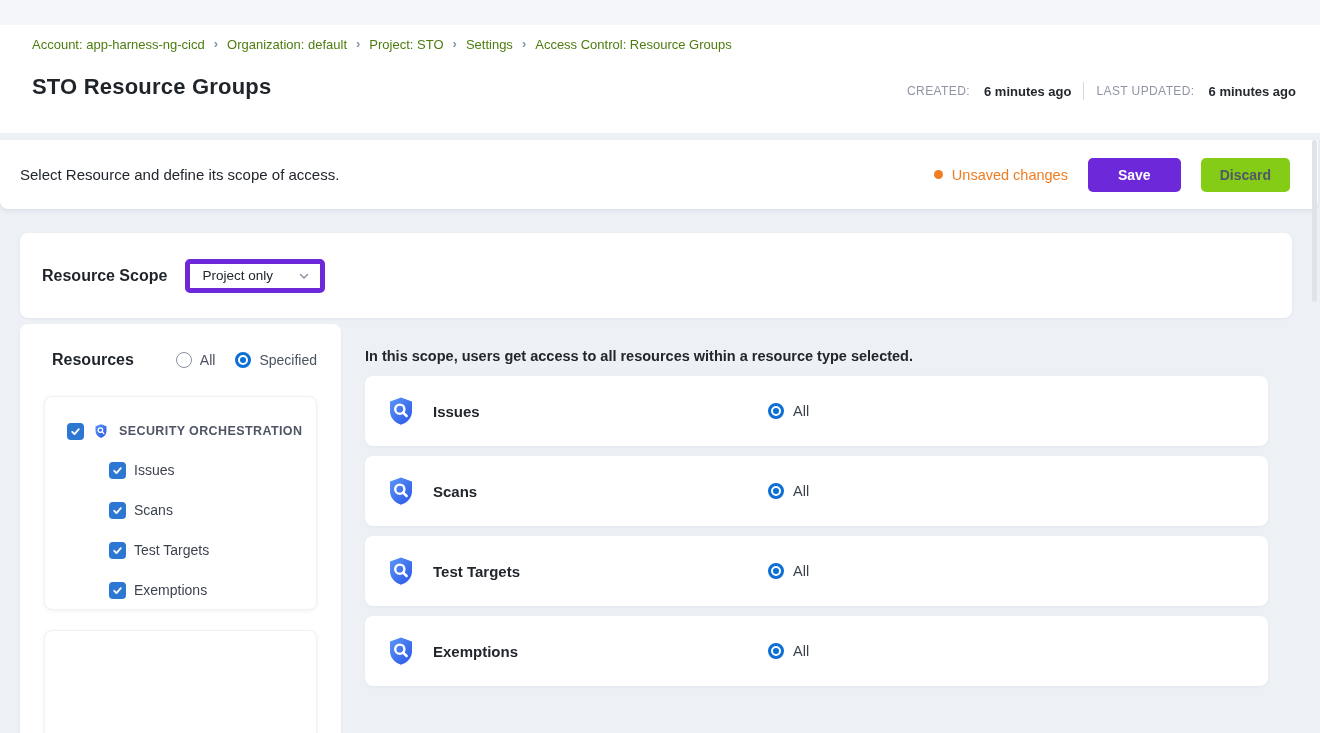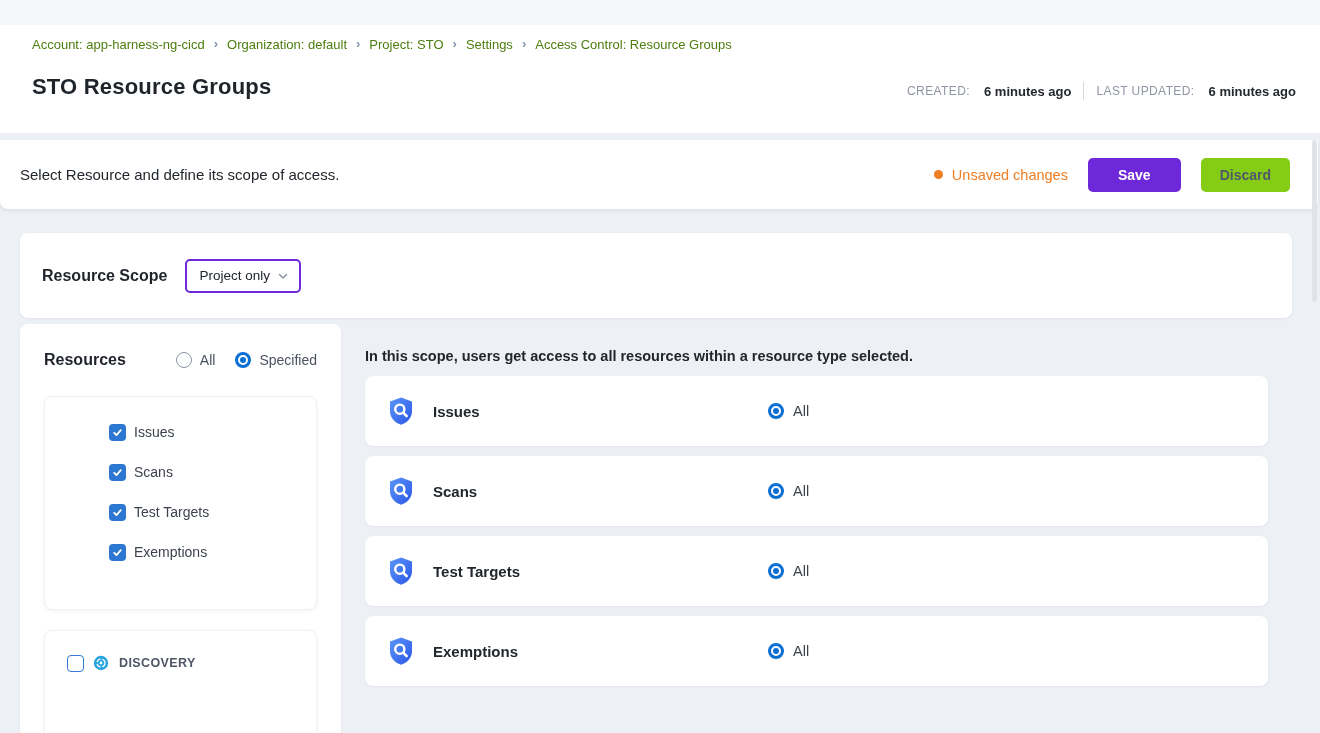--- a/index.html
+++ b/index.html
@@ -35,32 +35,32 @@
   .btn-save { background:#6d28d9; color:#fff; padding:0 30px; }
   .btn-discard { background:#84cc16; color:#51586a; padding:0 19px; }
   
   .scope-card {
     position:absolute; left:20px; top:233px; width:1272px; height:85px; background:#fff;
     border-radius:8px; box-shadow:0 1px 3px rgba(30,40,60,.06);
     display:flex; align-items:center; padding-left:22px; gap:18px;
   }
   .scope-label { font-size:16px; font-weight:bold; color:#1f242b; }
   .dropdown {
-    width:116px; height:34px; border:2px solid #6d28d9; border-radius:5px; background:#fff;
+    width:140px; height:34px; border:5px solid #6d28d9; border-radius:5px; background:#fff;
     display:flex; align-items:center; justify-content:space-between; padding:0 10px 0 12px;
     font-size:13.5px; color:#22272d; cursor:pointer;
   }
   .chev { color:#8b93a1; display:flex; }
   
   .resources-panel {
     position:absolute; left:20px; top:324px; width:321px; height:420px; background:#fff;
     border-radius:8px; box-shadow:0 1px 3px rgba(30,40,60,.06);
   }
   .panel-head { display:flex; align-items:center; justify-content:space-between; padding:27px 24px 0 24px; }
-  .panel-head h2 { font-size:16px; font-weight:bold; color:#1f242b; }
+  .panel-head h2 { font-size:16px; font-weight:bold; color:#1f242b;margin-left:8px; }
   .radio-group { display:flex; align-items:center; gap:20px; }
   .radio-opt { display:flex; align-items:center; gap:8px; font-size:14px; color:#4b5260; cursor:pointer; }
   .radio { width:16px; height:16px; border-radius:50%; border:1.5px solid #8b93a1; background:#fff; position:relative; flex:none; }
   .radio.sel { border:3px solid #0b6fd4; }
   .radio.sel::after { content:""; position:absolute; inset:2px; border-radius:50%; background:#0b6fd4; }
   .tree-card {
     margin:0 24px; background:#fff; border:1px solid #eef1f5; border-radius:8px;
     box-shadow:0 1px 4px rgba(31,41,55,.06);
   }
   .tree-card.first { margin-top:27px; height:214px; padding-top:15px; }
@@ -158,20 +158,35 @@
         <span>All</span>
       </span>
       <span class="radio-opt">
         <span class="radio sel"></span>
         <span>Specified</span>
       </span>
     </div>
   </div>
 
   <div class="tree-card first">
+    <div class="tree-row group">
+      <span class="cb on">
+        <svg width="11" height="11" viewBox="0 0 12 12">
+            <path d="M2.4 6.3 L4.9 8.8 L9.6 3.4" fill="none" stroke="#fff" stroke-width="2" stroke-linecap="round" stroke-linejoin="round"></path>
+          </svg>
+      </span>
+      <span class="tree-icon">
+        <svg viewBox="0 0 32 32" width="16" height="16">
+          <path d="M16 2.5 L27 6.5 V16 C27 22.8 22.5 27.6 16 29.8 C9.5 27.6 5 22.8 5 16 V6.5 Z" fill="url(#shieldGrad)"></path>
+          <circle cx="14.8" cy="14.2" r="4.6" fill="none" stroke="#fff" stroke-width="2.4"></circle>
+          <line x1="18.2" y1="17.6" x2="21.6" y2="21" stroke="#fff" stroke-width="2.6" stroke-linecap="round"></line>
+        </svg>
+      </span>
+      <span class="group-label">SECURITY ORCHESTRATION</span>
+    </div>
     <div class="tree-row child">
       <span class="cb on">
         <svg width="11" height="11" viewBox="0 0 12 12">
             <path d="M2.4 6.3 L4.9 8.8 L9.6 3.4" fill="none" stroke="#fff" stroke-width="2" stroke-linecap="round" stroke-linejoin="round"></path>
           </svg>
       </span>
       <span class="child-label">Issues</span>
     </div>
     <div class="tree-row child">
       <span class="cb on">
@@ -193,31 +208,20 @@
       <span class="cb on">
         <svg width="11" height="11" viewBox="0 0 12 12">
             <path d="M2.4 6.3 L4.9 8.8 L9.6 3.4" fill="none" stroke="#fff" stroke-width="2" stroke-linecap="round" stroke-linejoin="round"></path>
           </svg>
       </span>
       <span class="child-label">Exemptions</span>
     </div>
   </div>
 
   <div class="tree-card second">
-    <div class="tree-row group">
-      <span class="cb off"></span>
-      <span class="tree-icon">
-        <svg viewBox="0 0 20 20" width="16" height="16">
-          <circle cx="10" cy="10" r="9" fill="#2aa4df"></circle>
-          <circle cx="10" cy="10" r="5" fill="none" stroke="#fff" stroke-width="1.5" stroke-dasharray="6 2.2"></circle>
-          <circle cx="10" cy="10" r="1.8" fill="#fff"></circle>
-        </svg>
-      </span>
-      <span class="group-label">DISCOVERY</span>
-    </div>
   </div>
 </aside>
 
 <main class="right">
   <p class="scope-note">In this scope, users get access to all resources within a resource type selected.</p>
 
   <div class="res-row">
     <span class="row-icon">
       <svg viewBox="0 0 32 32" width="32" height="32">
         <path d="M16 2.5 L27 6.5 V16 C27 22.8 22.5 27.6 16 29.8 C9.5 27.6 5 22.8 5 16 V6.5 Z" fill="url(#shieldGrad)"></path>

